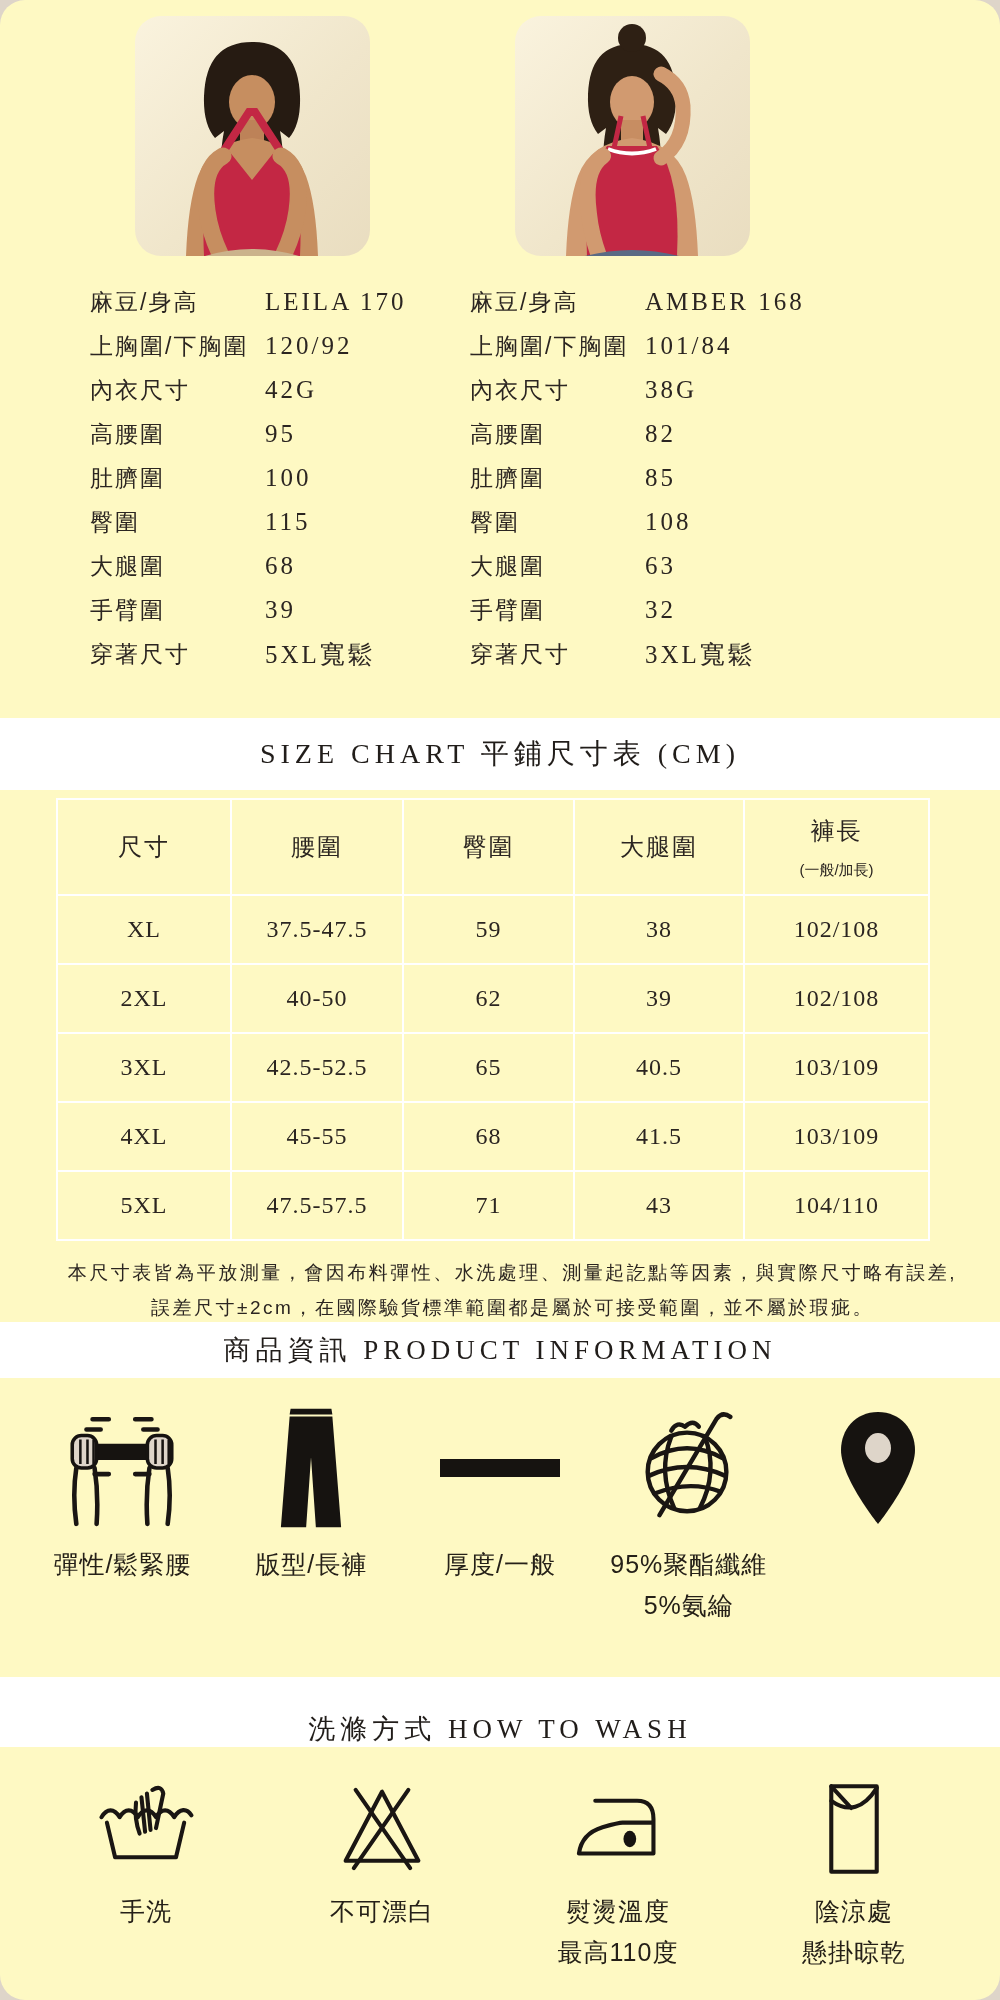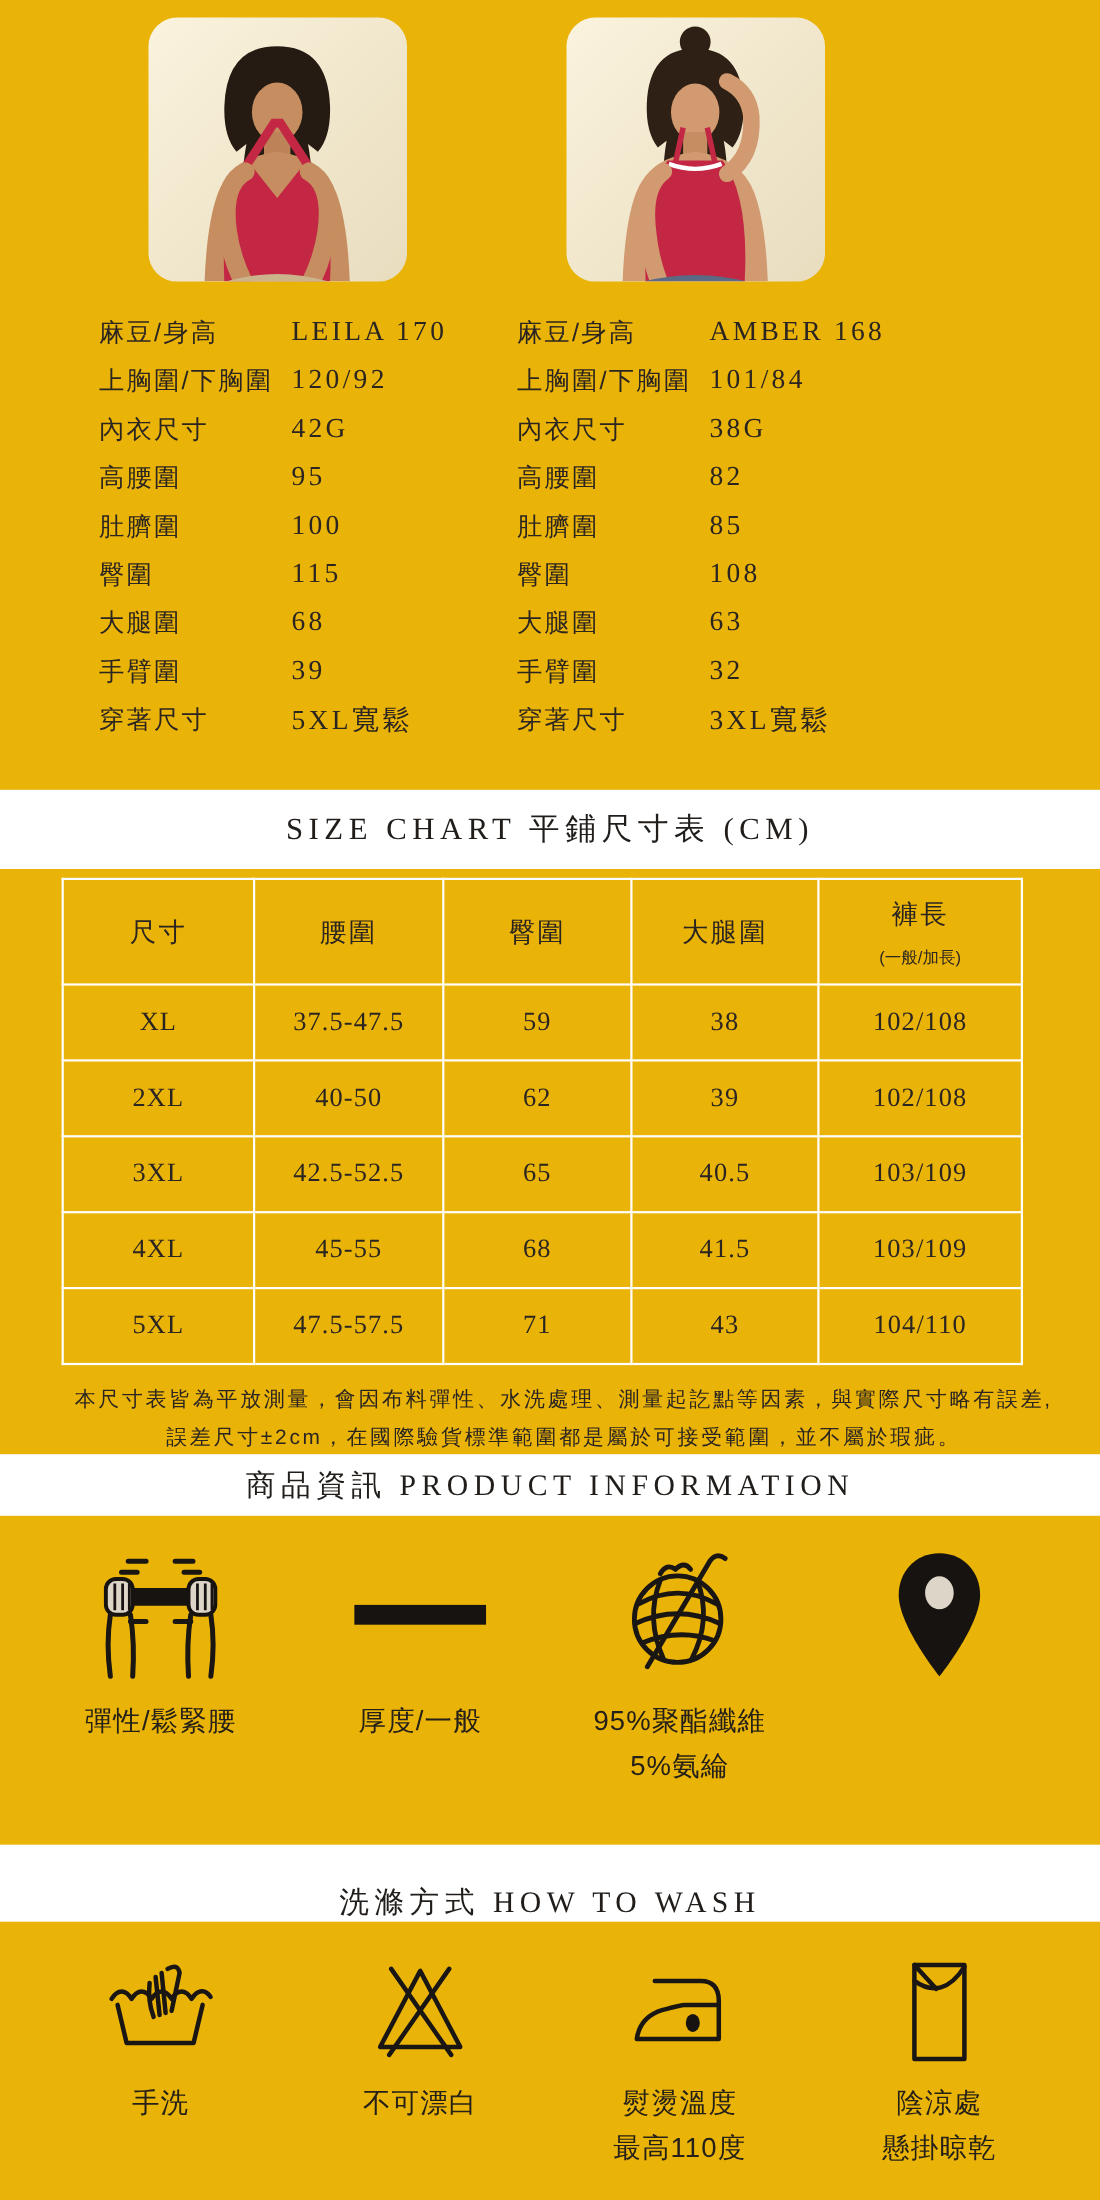--- a/index.html
+++ b/index.html
@@ -1,20 +1,21 @@
 <!DOCTYPE html>
 <html><head>
 <meta charset="utf-8">
 <style>
   * { box-sizing: border-box; margin: 0; padding: 0; }
   body { margin: 0; background: #ded5c9; }
   .page {
     position: relative; width: 1000px; height: 2000px; margin: 0 auto;
-    background: #eab308; color: #2b2521; overflow: hidden;
+    background: #fef9c3; color: #2b2521; overflow: hidden;
     font-family: "Liberation Sans", "DejaVu Sans", sans-serif;
+    border-radius: 25px;
   }
   
   .models { height: 718px; display: flex; padding: 16px 0 0 90px; }
   .model-col { width: 380px; flex: 0 0 380px; }
   .photo {
     width: 235px; height: 240px; margin-left: 45px; border-radius: 26px;
     background: linear-gradient(135deg, #faf3de 0%, #f0e6cb 55%, #e9ddc0 100%);
     overflow: hidden; position: relative;
   }
   .photo svg { position: absolute; left: 0; top: 0; }
@@ -270,20 +271,29 @@
           <path d="M24 32 V56 M31 32 V56 M37 32 V56" stroke="#161310" stroke-width="2.5"></path>
           <rect x="90" y="28" width="24" height="32" rx="9" fill="#ded5c9" stroke="#161310" stroke-width="3.5"></rect>
           <path d="M98 32 V56 M105 32 V56 M111 32 V56" stroke="#161310" stroke-width="2.5"></path>
           <path class="ic" stroke-width="3.5" d="M20 60 q-4 26 0 55 M38 60 q4 26 2 55 M110 60 q4 26 0 55 M92 60 q-4 26 -2 55"></path>
         </svg>
       </div>
       <div class="feature-label">彈性/鬆緊腰</div>
       <div class="feature-label second"></div>
     </div>
 
+    <div class="feature">
+      <div class="feature-icon">
+        <svg width="68" height="128" viewBox="0 0 70 130">
+          <path d="M14 4 H56 L57 10 H13 Z M13 12 H57 L66 126 H40 L35 54 L30 126 H4 Z" fill="#161310"></path>
+        </svg>
+      </div>
+      <div class="feature-label">版型/長褲</div>
+      <div class="feature-label second"></div>
+    </div>
 
     <div class="feature">
       <div class="feature-icon">
         <svg width="120" height="20" viewBox="0 0 120 20">
           <rect x="0" y="1" width="120" height="18" fill="#161310"></rect>
         </svg>
       </div>
       <div class="feature-label">厚度/一般</div>
       <div class="feature-label second"></div>
     </div>

